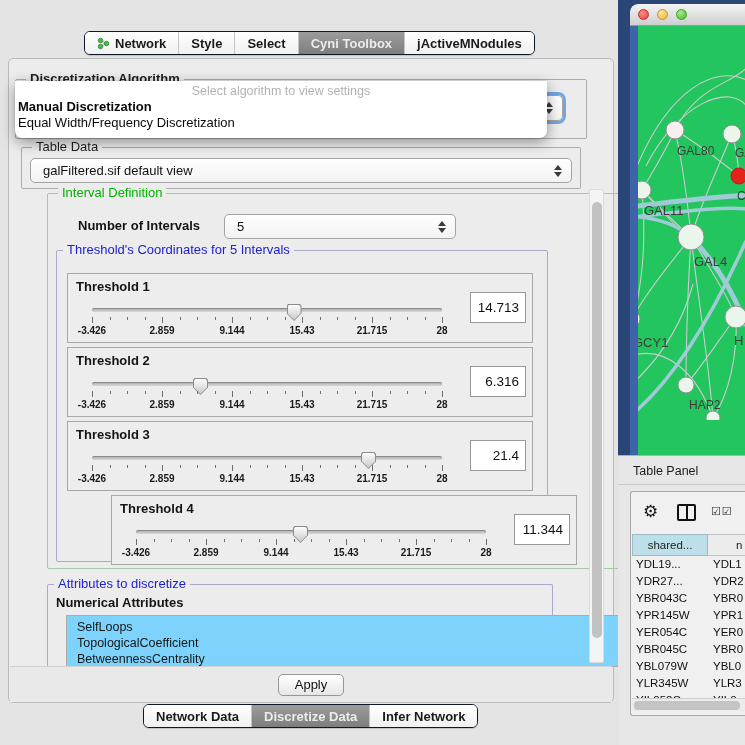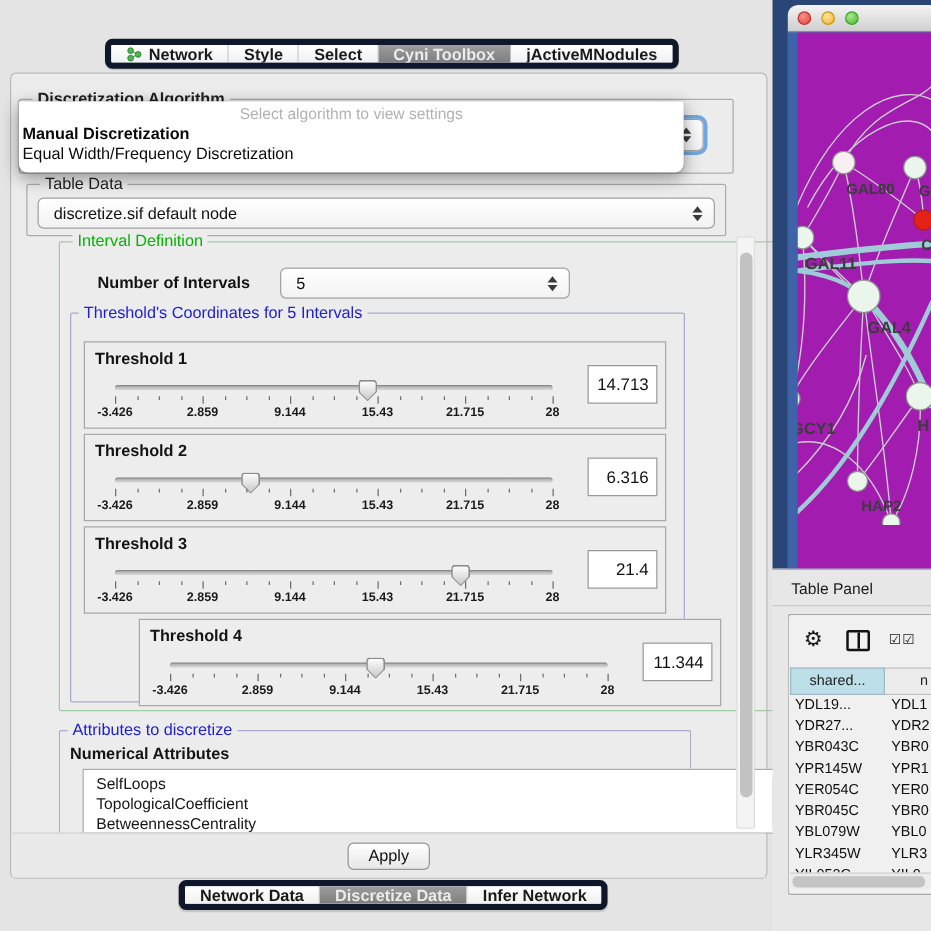--- a/index.html
+++ b/index.html
@@ -8,21 +8,21 @@
 
   
   .control-panel { position:absolute; left:0; top:0; width:618px; height:745px; background:#E4E4E4; }
   .cp-titlebar { position:absolute; left:0; top:0; width:100%; height:28px;
                  background:linear-gradient(#EFEFEF,#DCDCDC); border-bottom:1px solid #C4C4C4; }
   .cp-title { position:absolute; left:10px; top:6px; font-size:13px; color:#1B1B1B; }
   .float-icon { position:absolute; right:34px; top:9px; width:10px; height:10px; border:1.7px solid #222; border-radius:1px; }
   .close-icon { position:absolute; right:13px; top:5px; font-size:13px; font-weight:bold; color:#111; }
 
   
-  .seg-bar { position:absolute; display:flex; border:5px solid #0f172a; border-radius:6px; overflow:hidden;
+  .seg-bar { position:absolute; display:flex; border:1px solid #0f172a; border-radius:6px; overflow:hidden;
              background:#FDFDFD; box-shadow:0 1px 1px rgba(0,0,0,.15); height:24px; }
   .seg { display:flex; align-items:center; gap:5px; padding:0 12px; font-size:13px; font-weight:bold; color:#1A1A1A;
          background:linear-gradient(#FFFFFF,#F0F0F0); border-right:1px solid #C3C3C3; cursor:default; }
   .seg:last-child { border-right:none; }
   .seg.selected { background:linear-gradient(#9C9C9C,#7E7E7E); color:#ECECEC; }
 
   .top-tabs { left:84px; top:31px; }
   .bottom-tabs { left:143px; top:704px; }
 
   
@@ -65,21 +65,21 @@
   .ticklabels { position:absolute; left:0; top:21px; width:100%; height:12px; }
   .ticklabels span { position:absolute; transform:translateX(-50%); font-size:10px; font-weight:bold; color:#1A1A1A; white-space:nowrap; }
   .thumb { position:absolute; top:-4px; width:15px; height:17px;
            clip-path:polygon(10% 0,90% 0,100% 12%,100% 55%,50% 100%,0 55%,0 12%); background:#8B8B8B; }
   .thumb .in { position:absolute; left:1px; top:1px; right:1px; bottom:1px;
            clip-path:polygon(10% 0,90% 0,100% 12%,100% 55%,50% 100%,0 55%,0 12%); background:linear-gradient(#FDFDFD,#C8C8C8); }
   .value-box { position:absolute; right:6px; top:18px; width:56px; height:31px; background:#FFFFFF; border:1px solid #989898;
                font-size:13.5px; color:#111; text-align:right; line-height:29px; padding-right:6px; }
 
   
-  .attr-list { position:absolute; left:18px; top:30px; width:564px; height:52px; background:#ffffff; border:1px solid #ABABAB; overflow:hidden; }
+  .attr-list { position:absolute; left:18px; top:30px; width:564px; height:52px; background:#7dd3fc; border:1px solid #ABABAB; overflow:hidden; }
   .attr-item { font-size:12.5px; color:#161616; padding-left:10px; line-height:16px; white-space:nowrap; }
   .list-scroll { position:absolute; right:1px; top:3px; width:10px; height:46px; border-radius:5px; background:#BFBFBF; }
 
   
   .v-scroll { position:absolute; left:580px; top:130px; width:15px; height:474px; background:#F4F4F4; border:1px solid #DDD; border-radius:2px; }
   .v-thumb { position:absolute; left:1.5px; top:12px; width:10px; height:436px; border-radius:6px; background:#C2C2C2; }
 
   .apply-strip { position:absolute; left:1px; right:1px; top:607px; height:36px; background:#E9E9E9; border-top:1px solid #D2D2D2; }
   .apply-btn { position:absolute; left:50%; transform:translateX(-50%); top:7px; width:66px; height:22px;
                background:linear-gradient(#FFFFFF,#E6E6E6); border:1px solid #979797; border-radius:5px;
@@ -88,21 +88,21 @@
   
   .right-region { position:absolute; left:618px; top:0; width:127px; height:745px; }
   .desktop { position:absolute; left:0; top:0; width:127px; height:455px; background:#2A4677; }
   .net-window { position:absolute; left:12px; top:4px; width:115px; height:451px; background:#3E63A8; border-radius:8px 0 0 0; overflow:hidden; }
   .net-titlebar { position:absolute; left:0; top:0; width:100%; height:22px; background:linear-gradient(#F4F4F4,#CECECE);
                   border-bottom:1px solid #9A9A9A; border-radius:8px 0 0 0; }
   .tl { position:absolute; top:5px; width:11px; height:11px; border-radius:50%; }
   .tl.red { left:8px; background:radial-gradient(circle at 35% 30%, #FC8F88, #E2463C); border:0.5px solid #B33; }
   .tl.yellow { left:27px; background:radial-gradient(circle at 35% 30%, #FFE39A, #EFB23E); border:0.5px solid #C90; }
   .tl.green { left:46px; background:radial-gradient(circle at 35% 30%, #AEE98F, #48B52A); border:0.5px solid #3A2; }
-  .net-canvas { position:absolute; left:8px; top:22px; width:107px; height:506px; background:#a21caf; overflow:hidden;font-weight:bold; }
+  .net-canvas { position:absolute; left:8px; top:22px; width:107px; height:506px; background:#22c55e; overflow:hidden; }
 
   .table-panel { position:absolute; left:0; top:455px; width:127px; height:290px; background:#E7E7E7; border-top:1px solid #B0B0B0; }
   .tp-title { position:absolute; left:15px; top:8px; font-size:12.5px; color:#1B1B1B; }
   .tp-divider { position:absolute; left:0; top:28px; width:100%; height:1px; background:#C9C9C9; }
   .tp-inner { position:absolute; left:12px; top:35px; width:115px; height:225px; background:#F0F0F0;
               border:1px solid #A9A9A9; border-right:none; border-radius:3px 0 0 3px; overflow:hidden; }
   .gear-icon { position:absolute; left:12px; top:9px; font-size:17px; color:#1A1A1A; }
   .col-icon { position:absolute; left:46px; top:12px; width:19px; height:17px; border:2px solid #111; border-radius:2px; }
   .col-icon::after { content:""; position:absolute; left:6.5px; top:0; width:2px; height:13px; background:#111; }
   .check-icons { position:absolute; left:80px; top:13px; font-size:11px; color:#222; letter-spacing:1px; white-space:nowrap; }
@@ -163,21 +163,21 @@
 
     <div class="algo-popup">
       <div class="popup-hint">Select algorithm to view settings</div>
       <div class="popup-opt selected">Manual Discretization</div>
       <div class="popup-opt">Equal Width/Frequency Discretization</div>
     </div>
 
     <div class="groupbox" style="left:12px; top:88px; width:560px; height:42px;">
       <span class="group-title t-plain">Table Data</span>
       <div class="combo" style="left:8px; top:10px; width:542px; height:25px;">
-        <div class="combo-text">discretize.sif default node</div>
+        <div class="combo-text">galFiltered.sif default view</div>
         <div class="spinner">
             <div class="spin-up"></div>
             <div class="spin-down"></div>
           </div>
       </div>
     </div>
 
     <div class="groupbox" style="left:38px; top:134px; width:617px; height:376px; border-color:#A5C9A5;">
       <span class="group-title t-green">Interval Definition</span>
 

